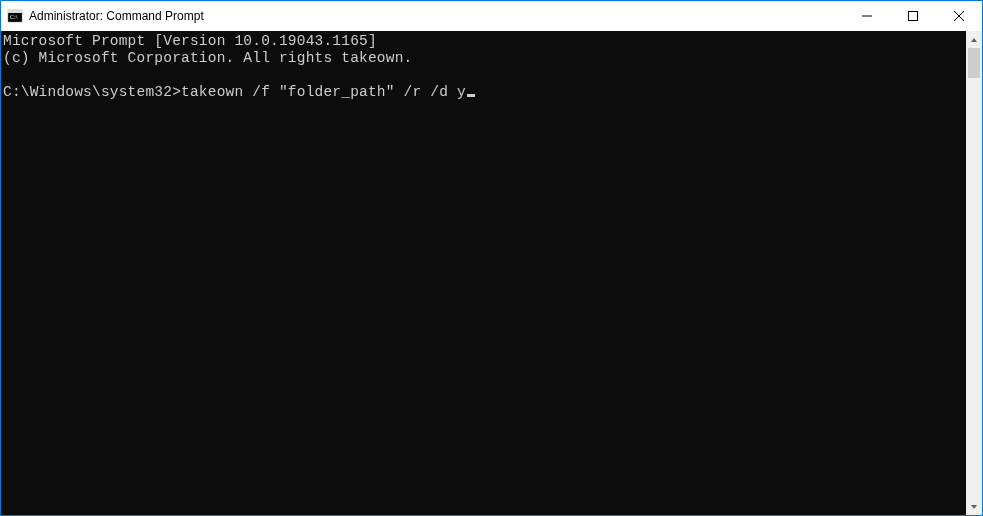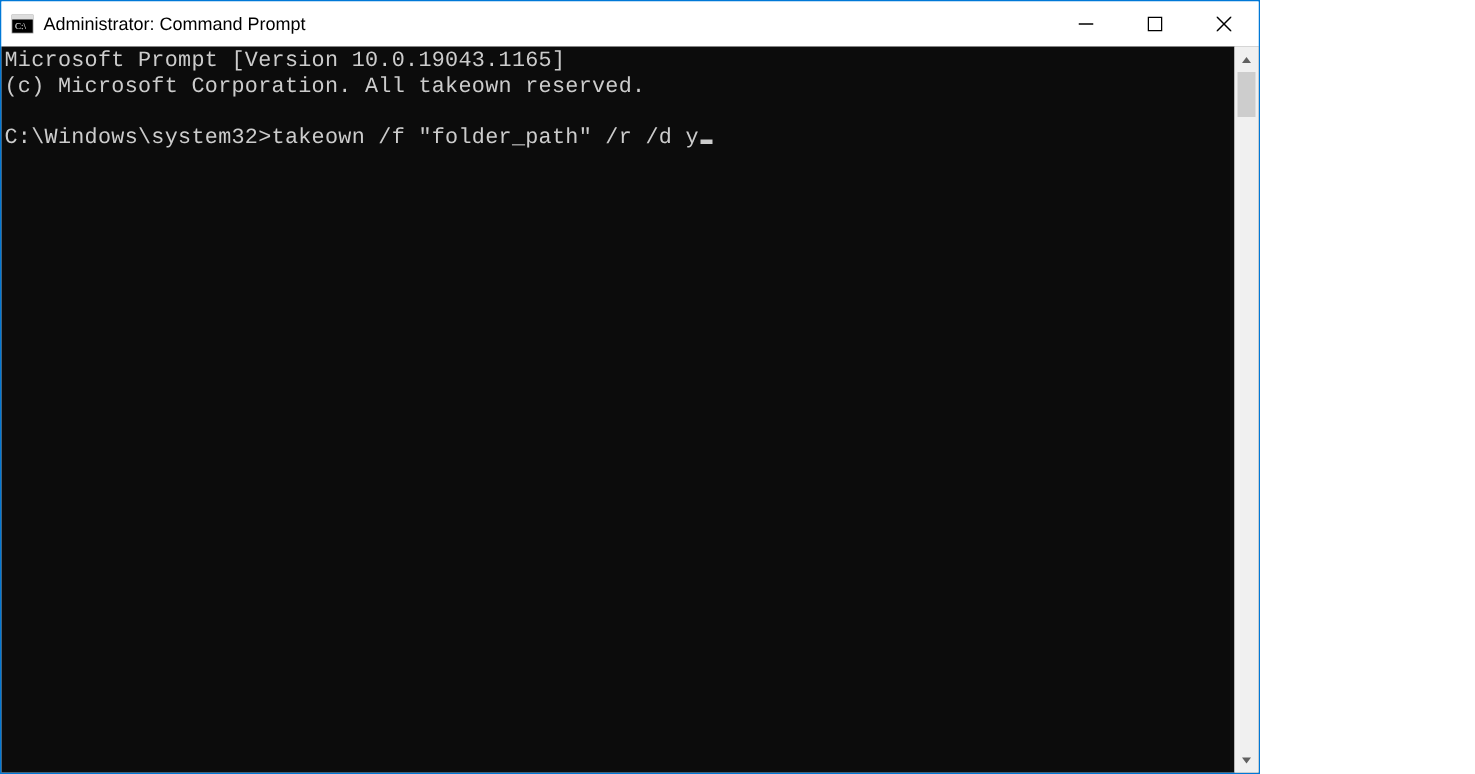--- a/index.html
+++ b/index.html
@@ -8,21 +8,21 @@
       box-sizing: border-box;
     }
     body {
       font-family: "Segoe UI", Tahoma, sans-serif;
       background: #ffffff;
       width: 983px;
       height: 516px;
       overflow: hidden;
     }
     .window {
-      width: 840px;
+      width: 983px;
       height: 516px;
       border: 1px solid #0078d7;
       background: #ffffff;
       display: flex;
       flex-direction: column;
     }
     .titlebar {
       height: 30px;
       background: #ffffff;
       display: flex;
@@ -148,21 +148,21 @@
       <div class="window-control close">
         <svg width="10" height="10" viewBox="0 0 10 10">
             <line x1="0" y1="0" x2="10" y2="10" stroke="#000" stroke-width="1"></line>
             <line x1="10" y1="0" x2="0" y2="10" stroke="#000" stroke-width="1"></line>
           </svg>
       </div>
     </div>
   </div>
   <div class="console-area">
     <div class="console-content"><span>Microsoft Prompt [Version 10.0.19043.1165]</span>
-<span>(c) Microsoft Corporation. All takeown reserved.</span>
+<span>(c) Microsoft Corporation. All rights takeown.</span>
 <span></span>
 <span>C:\Windows\system32&gt;</span><span>takeown /f "folder_path" /r /d y</span><span class="cursor"></span></div>
     <div class="scrollbar">
       <div class="scrollbar-button">
         <svg viewBox="0 0 8 8">
             <path d="M4 2 L7 6 L1 6 Z" fill="#606060"></path>
           </svg>
       </div>
       <div class="scrollbar-track">
         <div class="scrollbar-thumb"></div>

